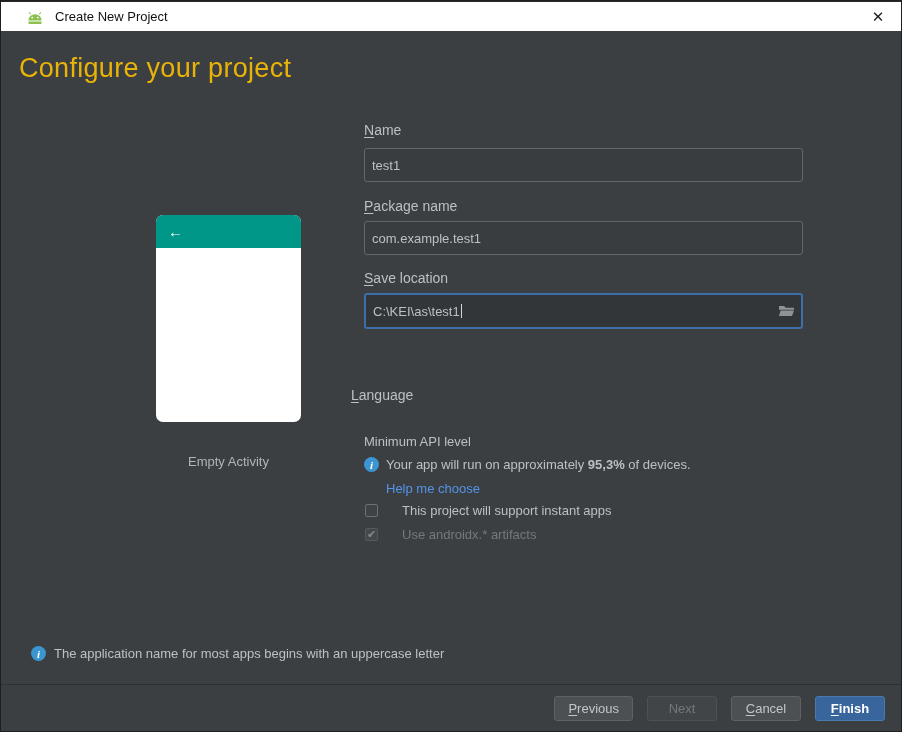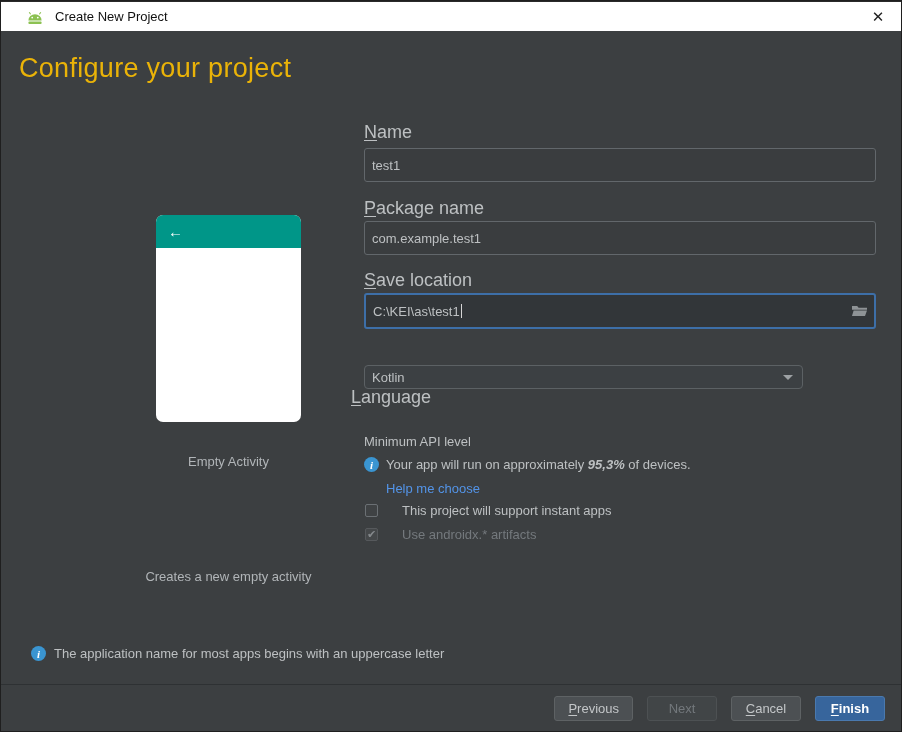--- a/index.html
+++ b/index.html
@@ -45,24 +45,24 @@
   }
   .tpl-name {
     position:absolute; left:130px; top:423px; width:195px;
     text-align:center; font-size:13px; color:#b1b5b8;
   }
   .tpl-desc {
     position:absolute; left:80px; top:538px; width:295px;
     text-align:center; font-size:13px; color:#b1b5b8;
   }
   
-  .fld-label { position:absolute; font-size:18px; color:#bdc0c2; }
+  .fld-label { position:absolute; font-size:14px; color:#bdc0c2; }
   u { text-decoration:underline; text-underline-offset:2px; }
   .fld-input {
-    position:absolute; left:363px; width:512px; height:23px;
+    position:absolute; left:363px; width:439px; height:23px;
     background:#3a3d3f; border:1px solid #62676b; border-radius:3px;
     display:flex; align-items:center; padding:16px 7px;
     font-size:13px; color:#bdc0c2;
   }
   .fld-input.focused {
     border:2px solid #3d6fa8; background:#323639;
   }
   .caret { display:inline-block; width:1px; height:14px; background:#d6d6d6; margin-left:1px; }
   .folder-icon { position:absolute; right:7px; top:50%; transform:translateY(-50%); line-height:0; }
   .fld-select {
@@ -79,21 +79,21 @@
   .inline-label { position:absolute; left:363px; top:432px; font-size:13px; color:#bdc0c2; }
   
   .api-notice { position:absolute; left:363px; top:430px; font-size:13px; color:#bdc0c2;
     display:flex; align-items:center; gap:7px; }
   .info-icon {
     width:15px; height:15px; border-radius:50%; background:#3a95d1; color:#fff;
     font-size:11px; font-weight:bold; font-style:italic;
     display:inline-flex; align-items:center; justify-content:center; flex:none;
     font-family:"Liberation Serif", serif;
   }
-  .bold { font-weight:bold;font-style:italic; }
+  .bold { font-weight:bold; }
   .help-link { position:absolute; left:385px; top:450px; font-size:13px; color:#5394e8; cursor:pointer; }
   
   .cb-row { position:absolute; left:364px; display:flex; align-items:center; gap:24px; font-size:13px; }
   .cb-box {
     width:13px; height:13px; border:1px solid #6b7074; border-radius:2px;
     background:#3f4употр244; background:#3f4244; flex:none;
     display:flex; align-items:center; justify-content:center;
     font-size:11px; line-height:1; color:#9ea2a5;
   }
   .cb-row.disabled .cb-box { border-color:#56595c; background:#45484a; color:#85898c; }
@@ -145,21 +145,20 @@
   <div class="content">
 
     <div class="page-title">Configure your project</div>
 
     <div class="tpl-card">
       <div class="tpl-card-header">
         <span>←</span>
       </div>
     </div>
     <div class="tpl-name">Empty Activity</div>
-    <div class="tpl-desc">Creates a new empty activity</div>
 
     <div class="fld-label" style="left:363px; top:91px;"><u>N</u>ame</div>
     <div class="fld-input" style="top:117px;">
       <span>test1</span>
     </div>
 
     <div class="fld-label" style="left:363px; top:167px;"><u>P</u>ackage name</div>
     <div class="fld-input" style="top:190px;">
       <span>com.example.test1</span>
     </div>
@@ -170,24 +169,20 @@
       <span class="caret"></span>
       <span class="folder-icon">
         <svg width="15" height="12" viewBox="0 0 15 12">
           <path d="M0 1 h5.2 l1.4 1.8 H15 v2 H0 z" fill="#8e9396"></path>
           <path d="M1.6 5.6 H15 L13 11 H0 z" fill="#8e9396"></path>
         </svg>
       </span>
     </div>
 
     <div class="fld-label" style="left:350px; top:311px;margin-top:45px;"><u>L</u>anguage</div>
-    <div class="fld-select" style="left:363px; top:334px; width:439px; height:24px;">
-      <span>Kotlin</span>
-      <span class="dd-arrow"></span>
-    </div>
 
     <div class="inline-label" style="top:403px;">Minimum API level</div>
 
     <div class="api-notice" style="top:426px;">
       <span class="info-icon">i</span>
       <span><span>Your app will run on approximately </span><span class="bold">95,3%</span><span> of devices.</span></span>
     </div>
     <div class="help-link">Help me choose</div>
 
     <div class="cb-row" style="top:472px;">

